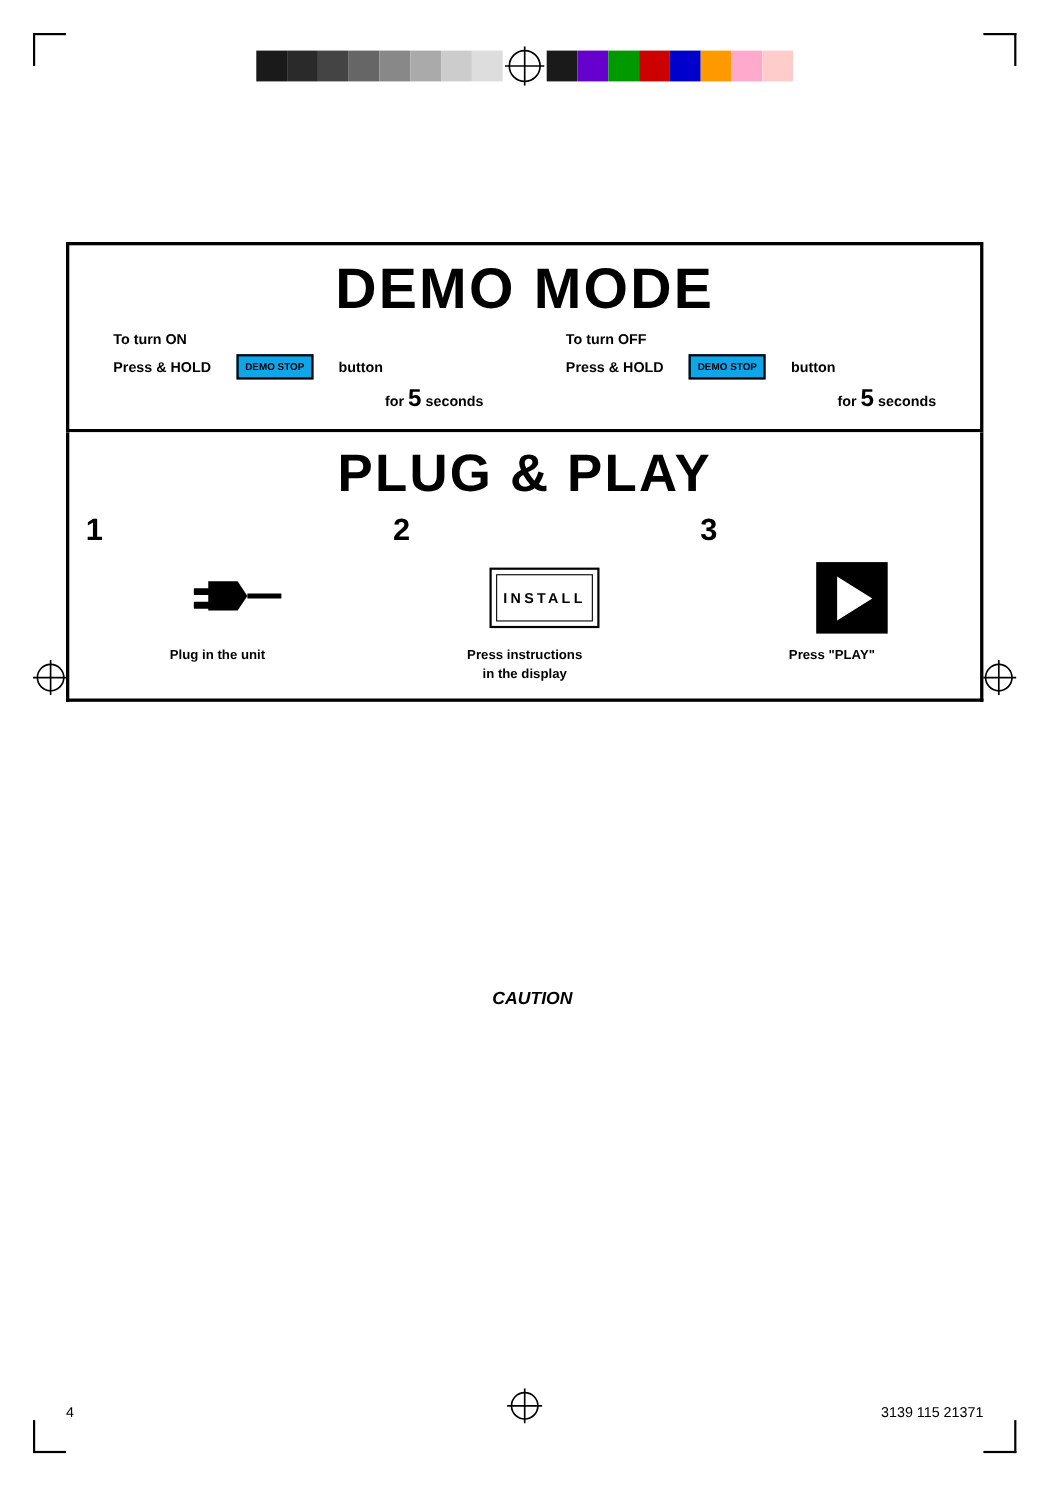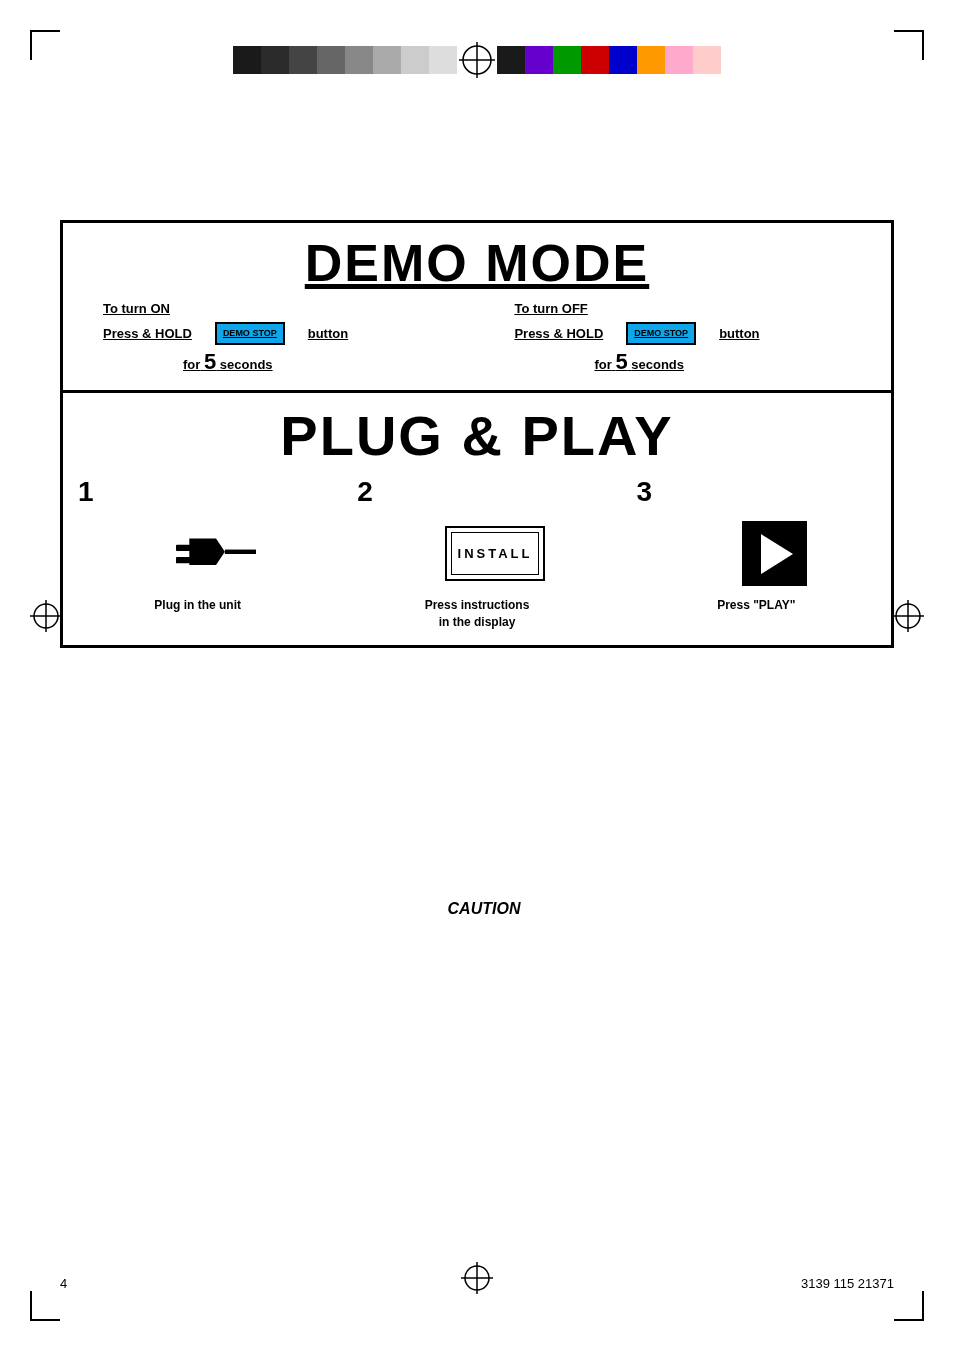--- a/index.html
+++ b/index.html
@@ -81,21 +81,20 @@
       left: 60px;
       right: 60px;
     }
 
     
     .demo-mode-box {
       border: 3px solid #000;
       background: #fff;
       padding: 10px 20px 15px 20px;
       margin-bottom: 0;
-      text-decoration: underline;
     }
 
     .demo-mode-title {
       font-size: 52px;
       font-weight: 900;
       text-align: center;
       letter-spacing: 2px;
       margin-bottom: 8px;
       font-family: Arial Black, Arial, sans-serif;
     }
@@ -136,41 +135,41 @@
       font-weight: bold;
       background: #0ea5e9;
       text-align: center;
       min-width: 50px;
       line-height: 1.2;
     }
 
     .for-seconds {
       font-size: 13px;
       font-weight: bold;
-      text-align: left;
+      text-align: right;
       width: 100%;
       padding-left: 80px;
     }
 
     .for-seconds .big-5 {
       font-size: 22px;
       font-weight: 900;
       font-family: Arial Black, Arial, sans-serif;
     }
 
     
     .plug-play-box {
       border: 3px solid #000;
       border-top: none;
       background: #fff;
       padding: 10px 15px 15px 15px;
     }
 
     .plug-play-title {
-      font-size: 56px;
+      font-size: 48px;
       font-weight: 900;
       text-align: center;
       letter-spacing: 2px;
       margin-bottom: 10px;
       font-family: Arial Black, Arial, sans-serif;
     }
 
     .plug-play-steps {
       display: flex;
       justify-content: space-between;

